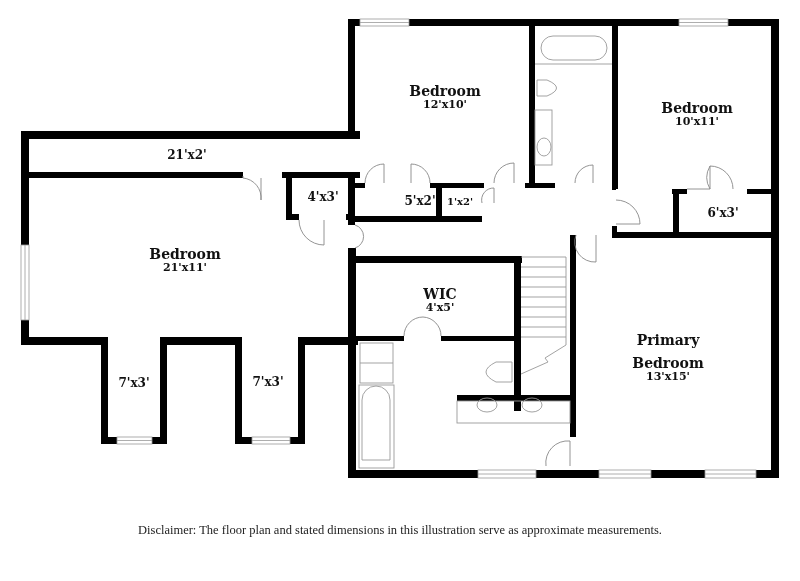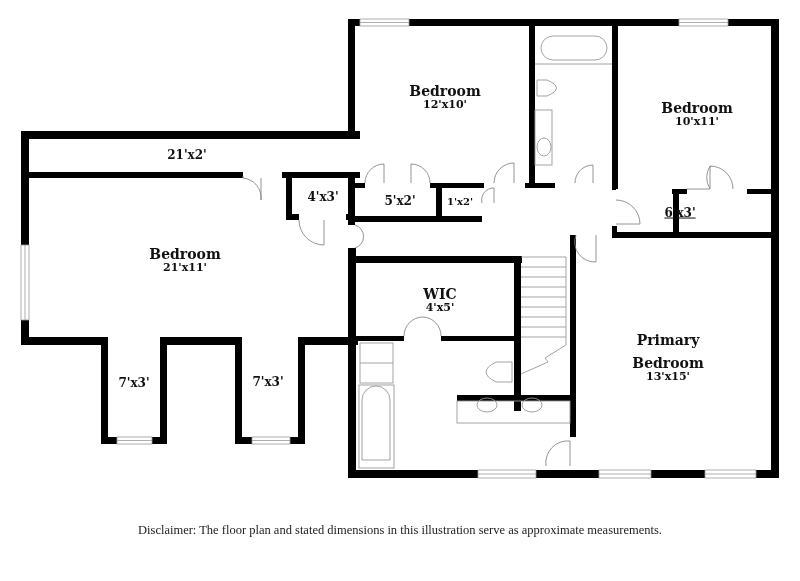--- a/index.html
+++ b/index.html
@@ -175,31 +175,31 @@
 <div class="lbl sm" style="left:134px;top:383px;">
   <span class="d">7'x3'</span>
 </div>
 <div class="lbl sm" style="left:268px;top:382px;">
   <span class="d">7'x3'</span>
 </div>
 <div class="lbl" style="left:445px;top:93px;">
   <span class="n">Bedroom</span>
   <span class="d">12'x10'</span>
 </div>
-<div class="lbl sm" style="left:400px;top:201px;">
+<div class="lbl sm" style="left:420px;top:201px;">
   <span class="d">5'x2'</span>
 </div>
 <div class="lbl xs" style="left:460px;top:202px;">
   <span class="d">1'x2'</span>
 </div>
 <div class="lbl" style="left:697px;top:110px;">
   <span class="n">Bedroom</span>
   <span class="d">10'x11'</span>
 </div>
-<div class="lbl sm" style="left:680px;top:213px;text-decoration:underline;">
+<div class="lbl sm" style="left:723px;top:213px;">
   <span class="d">6'x3'</span>
 </div>
 <div class="lbl" style="left:440px;top:296px;">
   <span class="n">WIC</span>
   <span class="d">4'x5'</span>
 </div>
 <div class="lbl" style="left:668px;top:354px;">
   <span class="n">Primary</span>
   <span class="n">Bedroom</span>
   <span class="d">13'x15'</span>

